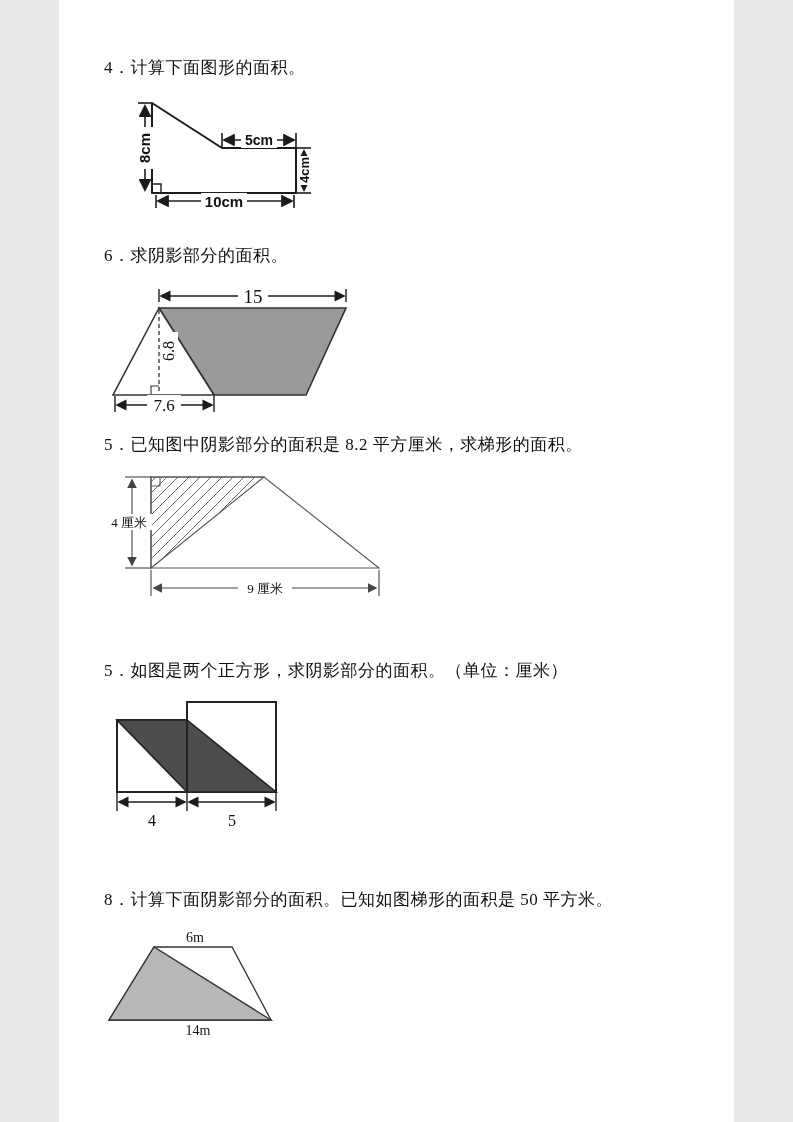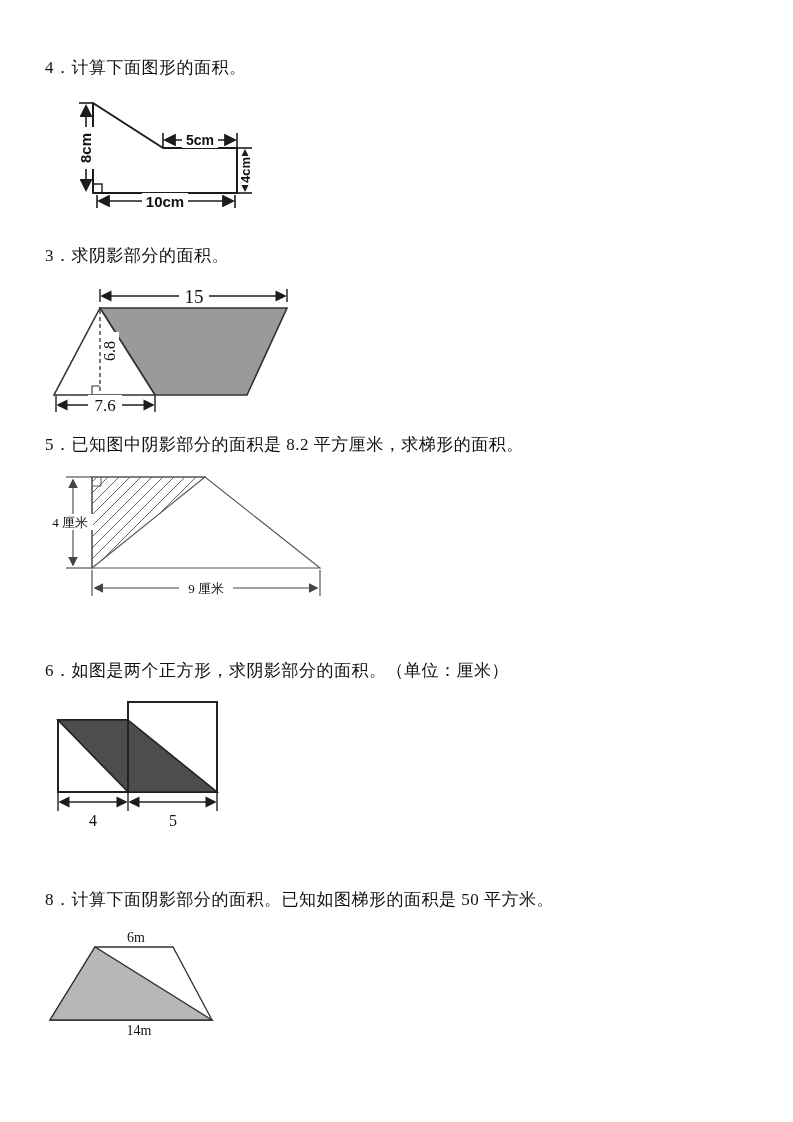--- a/index.html
+++ b/index.html
@@ -1,20 +1,20 @@
 <!DOCTYPE html>
 <html><head>
 <meta charset="utf-8">
 <style>
   * { margin: 0; padding: 0; box-sizing: border-box; }
   html, body { background: #e8e8e8; }
   body { font-family: "Liberation Serif", "DejaVu Serif", serif; }
   .page {
     position: relative;
-    width: 793px;
+    width: 675px;
     height: 1122px;
     margin: 0 auto;
     background: #ffffff;
     overflow: hidden;
   }
   .problem-title {
     position: absolute;
     left: 45px;
     font-size: 17px;
     color: #111;
@@ -74,21 +74,21 @@
 
     <g>
       <line x1="42" y1="100" x2="42" y2="113" stroke="#1c1c1c" stroke-width="1.6"></line>
       <line x1="180" y1="100" x2="180" y2="113" stroke="#1c1c1c" stroke-width="1.6"></line>
       <line x1="44" y1="106" x2="178" y2="106" stroke="#1c1c1c" stroke-width="1.6" marker-start="url(#ar4)" marker-end="url(#ar4)"></line>
       <rect x="87" y="98" width="46" height="16" fill="#ffffff"></rect>
       <text class="dim-label-sans" font-size="15" text-anchor="middle" x="110" y="112">10cm</text>
     </g>
   </svg>
 
-  <div class="problem-title" style="top:244px">3．求阴影部分的面积。</div>
+  <div class="problem-title" style="top:244px">6．求阴影部分的面积。</div>
 
   <svg class="fig" style="left:40px; top:283px" width="285" height="135" viewBox="0 0 285 135">
     <defs>
       <marker id="ar5" viewBox="0 0 10 10" refX="8.5" refY="5" markerWidth="8" markerHeight="8" orient="auto-start-reverse">
         <path d="M0,0 L10,5 L0,10 z" fill="#1c1c1c"></path>
       </marker>
     </defs>
 
     <polygon points="60,25 247,25 207,112 115,112" stroke="#333333" stroke-width="1.6" fill="#9a9a9a"></polygon>
 
@@ -148,21 +148,21 @@
 
     <g>
       <line x1="52" y1="102" x2="52" y2="128" stroke="#444444" stroke-width="1.1"></line>
       <line x1="280" y1="102" x2="280" y2="128" stroke="#444444" stroke-width="1.1"></line>
       <line x1="55" y1="120" x2="277" y2="120" stroke="#444444" stroke-width="1.1" marker-start="url(#ar6)" marker-end="url(#ar6)"></line>
       <rect x="139" y="111" width="54" height="17" fill="#ffffff"></rect>
       <text class="dim-label-serif" font-size="13" text-anchor="middle" x="166" y="125">9 厘米</text>
     </g>
   </svg>
 
-  <div class="problem-title" style="top:659px">6．如图是两个正方形，求阴影部分的面积。（单位：厘米）</div>
+  <div class="problem-title" style="top:659px">5．如图是两个正方形，求阴影部分的面积。（单位：厘米）</div>
 
   <svg class="fig" style="left:50px; top:698px" width="185" height="132" viewBox="0 0 185 132">
     <defs>
       <marker id="ar7" viewBox="0 0 10 10" refX="8.5" refY="5" markerWidth="8" markerHeight="8" orient="auto-start-reverse">
         <path d="M0,0 L10,5 L0,10 z" fill="#1c1c1c"></path>
       </marker>
     </defs>
 
     <rect x="78" y="4" width="89" height="90" fill="#ffffff" stroke="#222222" stroke-width="2"></rect>
 

